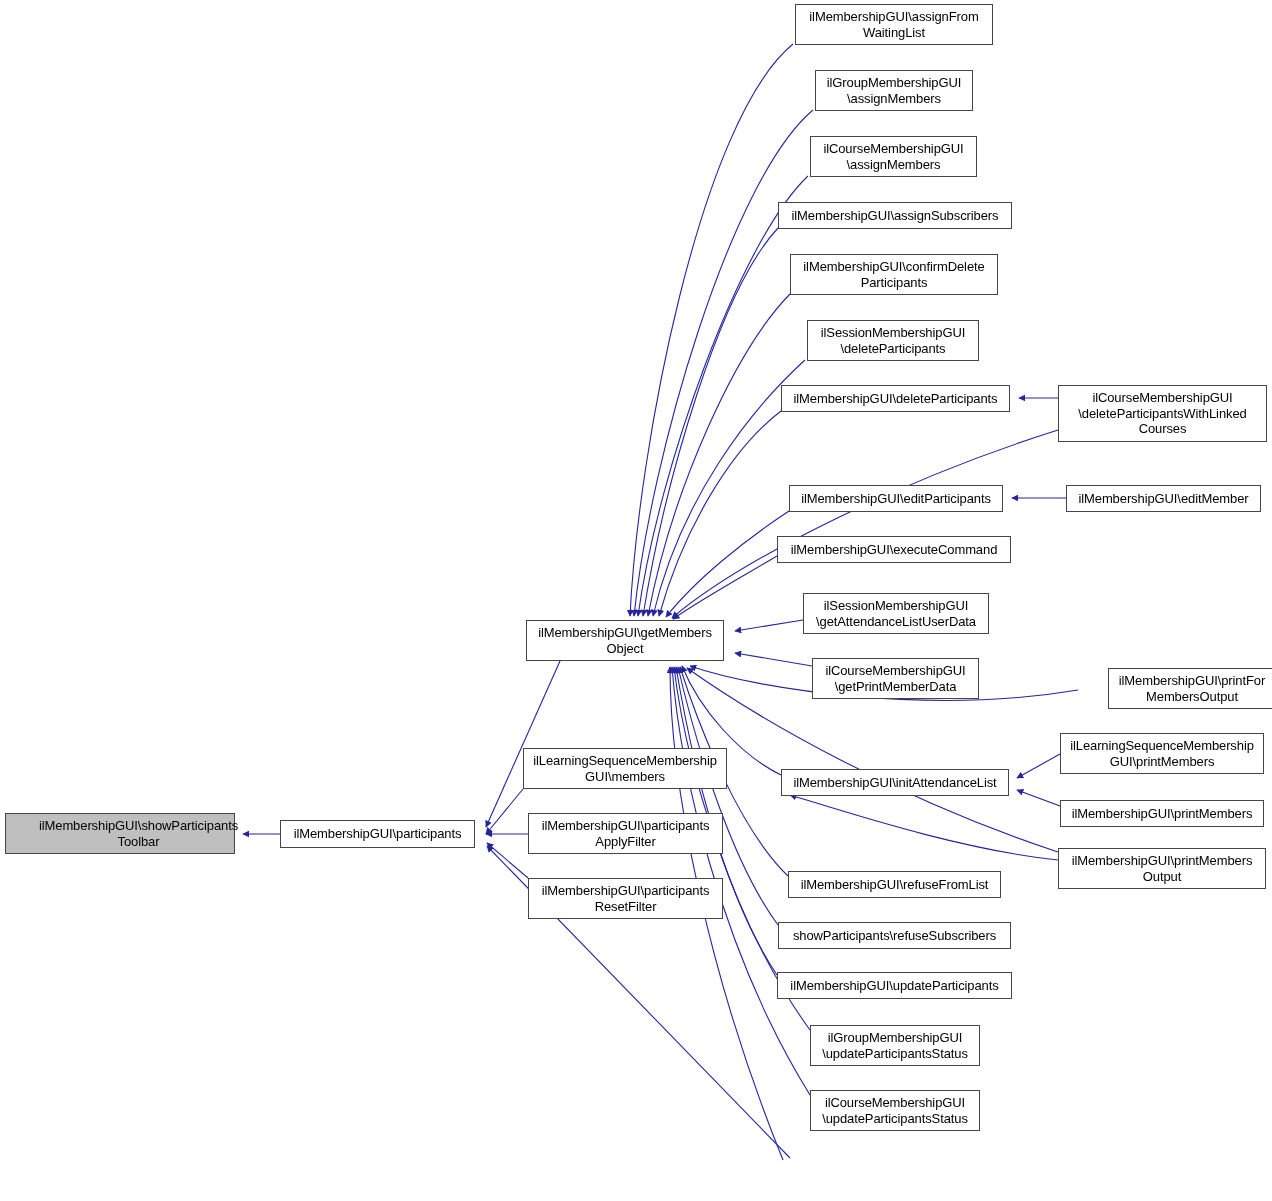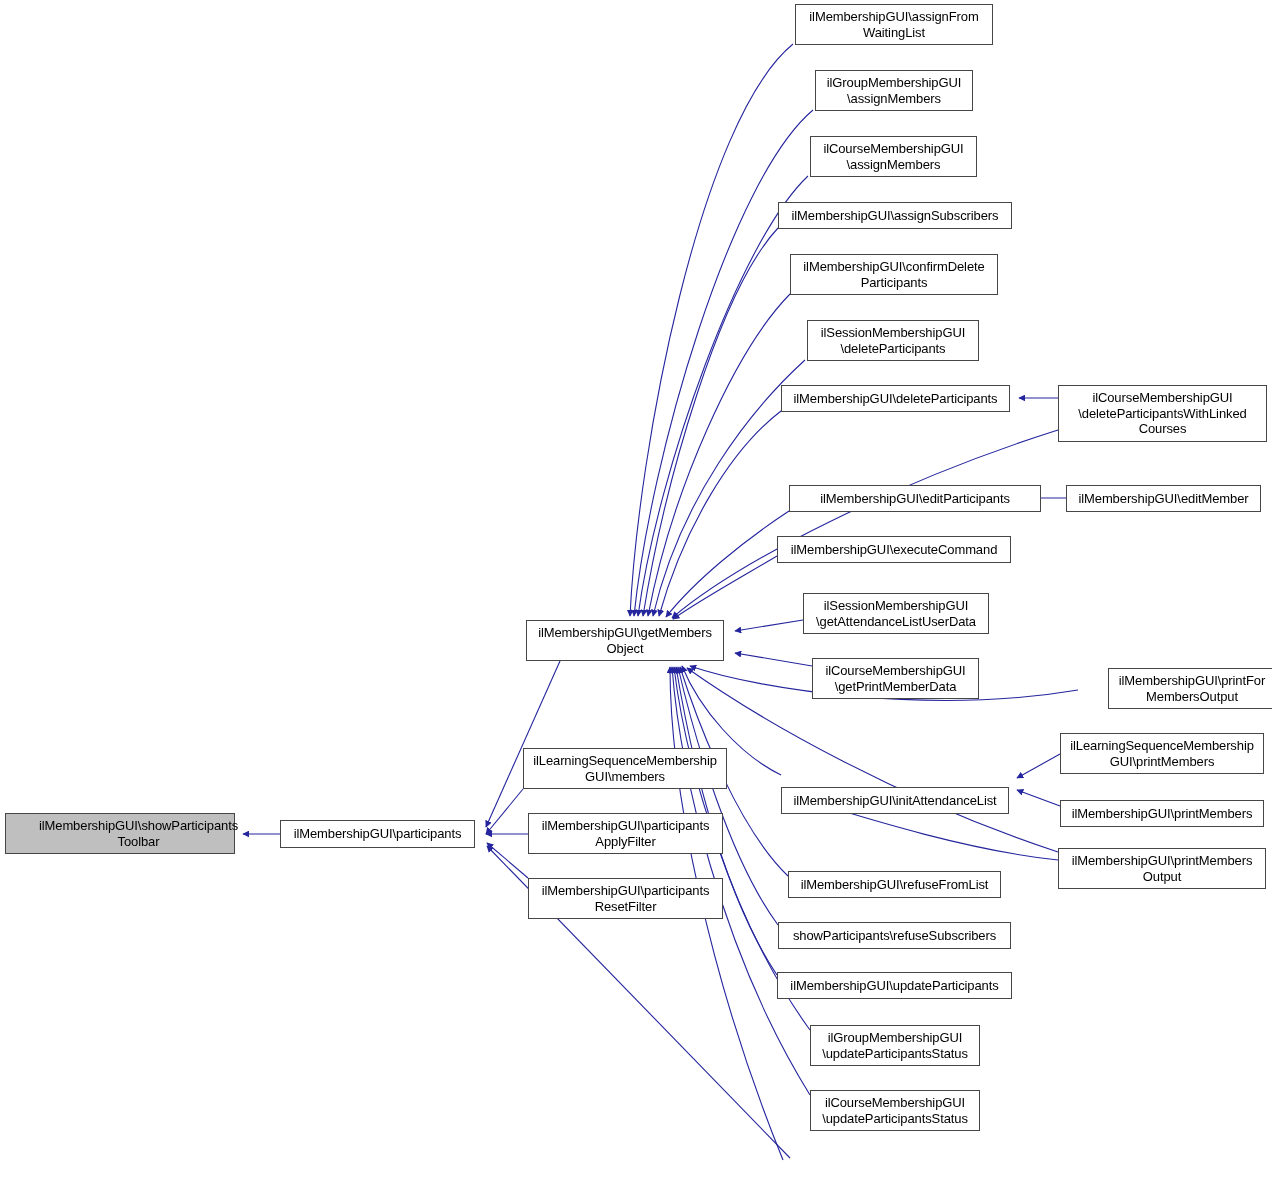--- a/index.html
+++ b/index.html
@@ -107,32 +107,32 @@
 \assignMembers</div>
       <div class="node" style="left: 778px; top: 202px; width: 234px; height: 27px; border-color: rgb(70, 70, 70);">ilMembershipGUI\assignSubscribers</div>
       <div class="node" style="left: 790px; top: 254px; width: 208px; height: 41px; border-color: rgb(70, 70, 70);">ilMembershipGUI\confirmDelete
 Participants</div>
       <div class="node" style="left: 807px; top: 320px; width: 172px; height: 41px; border-color: rgb(70, 70, 70);">ilSessionMembershipGUI
 \deleteParticipants</div>
       <div class="node" style="left: 781px; top: 385px; width: 229px; height: 27px; border-color: rgb(70, 70, 70);">ilMembershipGUI\deleteParticipants</div>
       <div class="node" style="left: 1058px; top: 385px; width: 209px; height: 57px; border-color: rgb(70, 70, 70);">ilCourseMembershipGUI
 \deleteParticipantsWithLinked
 Courses</div>
-      <div class="node" style="left: 789px; top: 485px; width: 252px; height: 27px; border-color: rgb(70, 70, 70);">ilMembershipGUI\editParticipants</div>
+      <div class="node" style="left: 789px; top: 485px; width: 214px; height: 27px; border-color: rgb(70, 70, 70);">ilMembershipGUI\editParticipants</div>
       <div class="node" style="left: 1066px; top: 485px; width: 195px; height: 27px; border-color: rgb(70, 70, 70);">ilMembershipGUI\editMember</div>
       <div class="node" style="left: 777px; top: 536px; width: 234px; height: 27px; border-color: rgb(70, 70, 70);">ilMembershipGUI\executeCommand</div>
       <div class="node" style="left: 803px; top: 593px; width: 186px; height: 41px; border-color: rgb(70, 70, 70);">ilSessionMembershipGUI
 \getAttendanceListUserData</div>
       <div class="node" style="left: 812px; top: 658px; width: 167px; height: 41px; border-color: rgb(70, 70, 70);">ilCourseMembershipGUI
 \getPrintMemberData</div>
       <div class="node" style="left: 1108px; top: 668px; width: 168px; height: 41px; border-color: rgb(70, 70, 70);">ilMembershipGUI\printFor
 MembersOutput</div>
       <div class="node" style="left: 1060px; top: 733px; width: 204px; height: 41px; border-color: rgb(70, 70, 70);">ilLearningSequenceMembership
 GUI\printMembers</div>
-      <div class="node" style="left: 781px; top: 769px; width: 228px; height: 27px; border-color: rgb(70, 70, 70); margin-top: 18px;">ilMembershipGUI\initAttendanceList</div>
+      <div class="node" style="left: 781px; top: 769px; width: 228px; height: 27px; border-color: rgb(70, 70, 70);">ilMembershipGUI\initAttendanceList</div>
       <div class="node" style="left: 1060px; top: 800px; width: 204px; height: 27px; border-color: rgb(70, 70, 70);">ilMembershipGUI\printMembers</div>
       <div class="node" style="left: 1058px; top: 848px; width: 208px; height: 41px; border-color: rgb(70, 70, 70);">ilMembershipGUI\printMembers
 Output</div>
       <div class="node" style="left: 788px; top: 871px; width: 213px; height: 27px; border-color: rgb(70, 70, 70);">ilMembershipGUI\refuseFromList</div>
       <div class="node" style="left: 778px; top: 922px; width: 233px; height: 27px; border-color: rgb(70, 70, 70);">showParticipants\refuseSubscribers</div>
       <div class="node" style="left: 777px; top: 972px; width: 235px; height: 27px; border-color: rgb(70, 70, 70);">ilMembershipGUI\updateParticipants</div>
       <div class="node" style="left: 810px; top: 1025px; width: 170px; height: 41px; border-color: rgb(70, 70, 70);">ilGroupMembershipGUI
 \updateParticipantsStatus</div>
       <div class="node" style="left: 810px; top: 1090px; width: 170px; height: 41px; border-color: rgb(70, 70, 70);">ilCourseMembershipGUI
 \updateParticipantsStatus</div>

